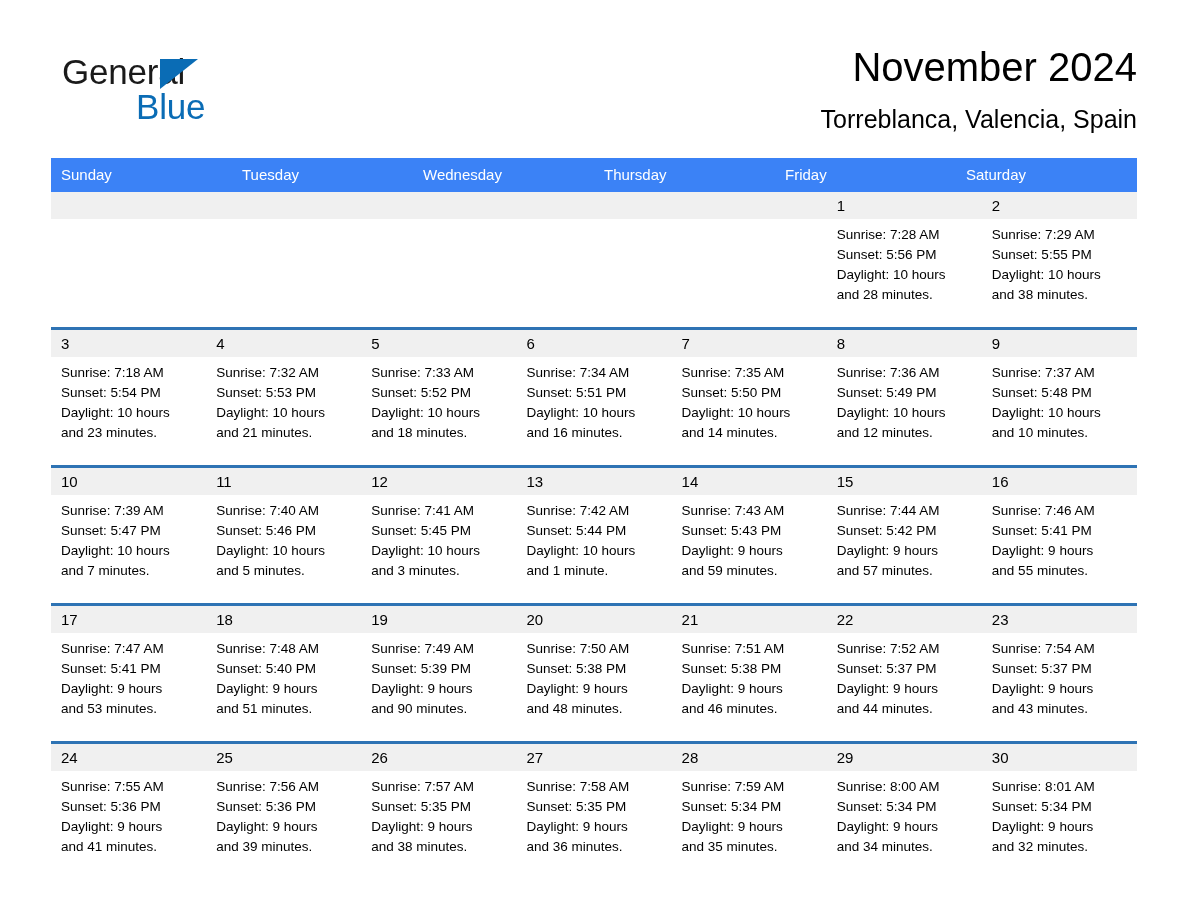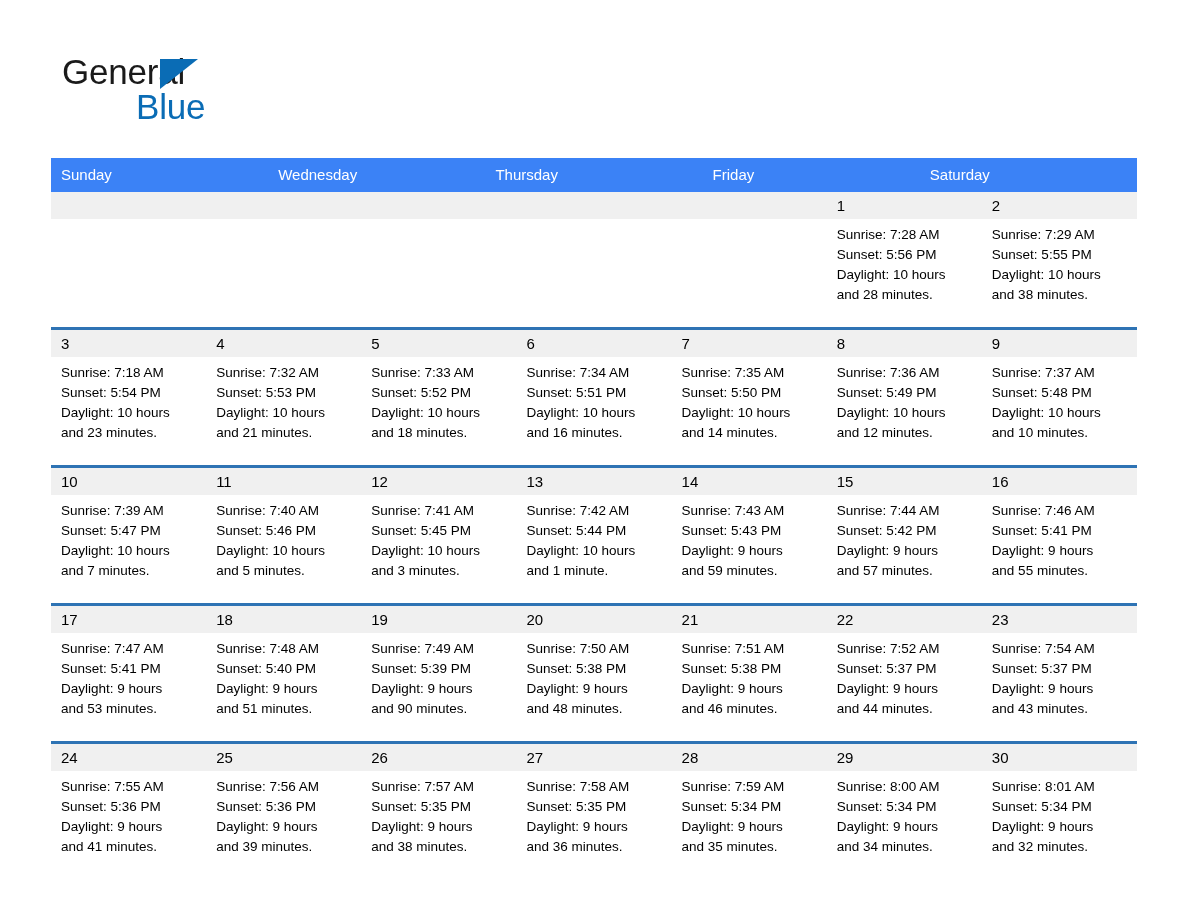--- a/index.html
+++ b/index.html
@@ -151,25 +151,30 @@
 <body>
 
 <div class="page">
 
   <div class="header">
     <div class="logo">
       <span class="logo-general">General</span>
       <span class="logo-triangle"></span>
       <span class="logo-blue">Blue</span>
     </div>
+    <div class="title-block">
+      <h1 class="cal-title">November 2024</h1>
+      <h2 class="cal-subtitle">Torreblanca, Valencia, Spain</h2>
+    </div>
   </div>
 
   <div class="calendar">
     <div class="weekday-row" id="weekday-row">
         <div class="weekday-cell">Sunday</div>
+        <div class="weekday-cell">Tuesday</div>
         <div class="weekday-cell">Wednesday</div>
         <div class="weekday-cell">Thursday</div>
         <div class="weekday-cell">Friday</div>
         <div class="weekday-cell">Saturday</div>
       </div>
     <div id="weeks-container">
         <div class="week-row">
           <div class="daynum-band">
             <div class="daynum-cell empty-cell"></div>
             <div class="daynum-cell empty-cell"></div>

